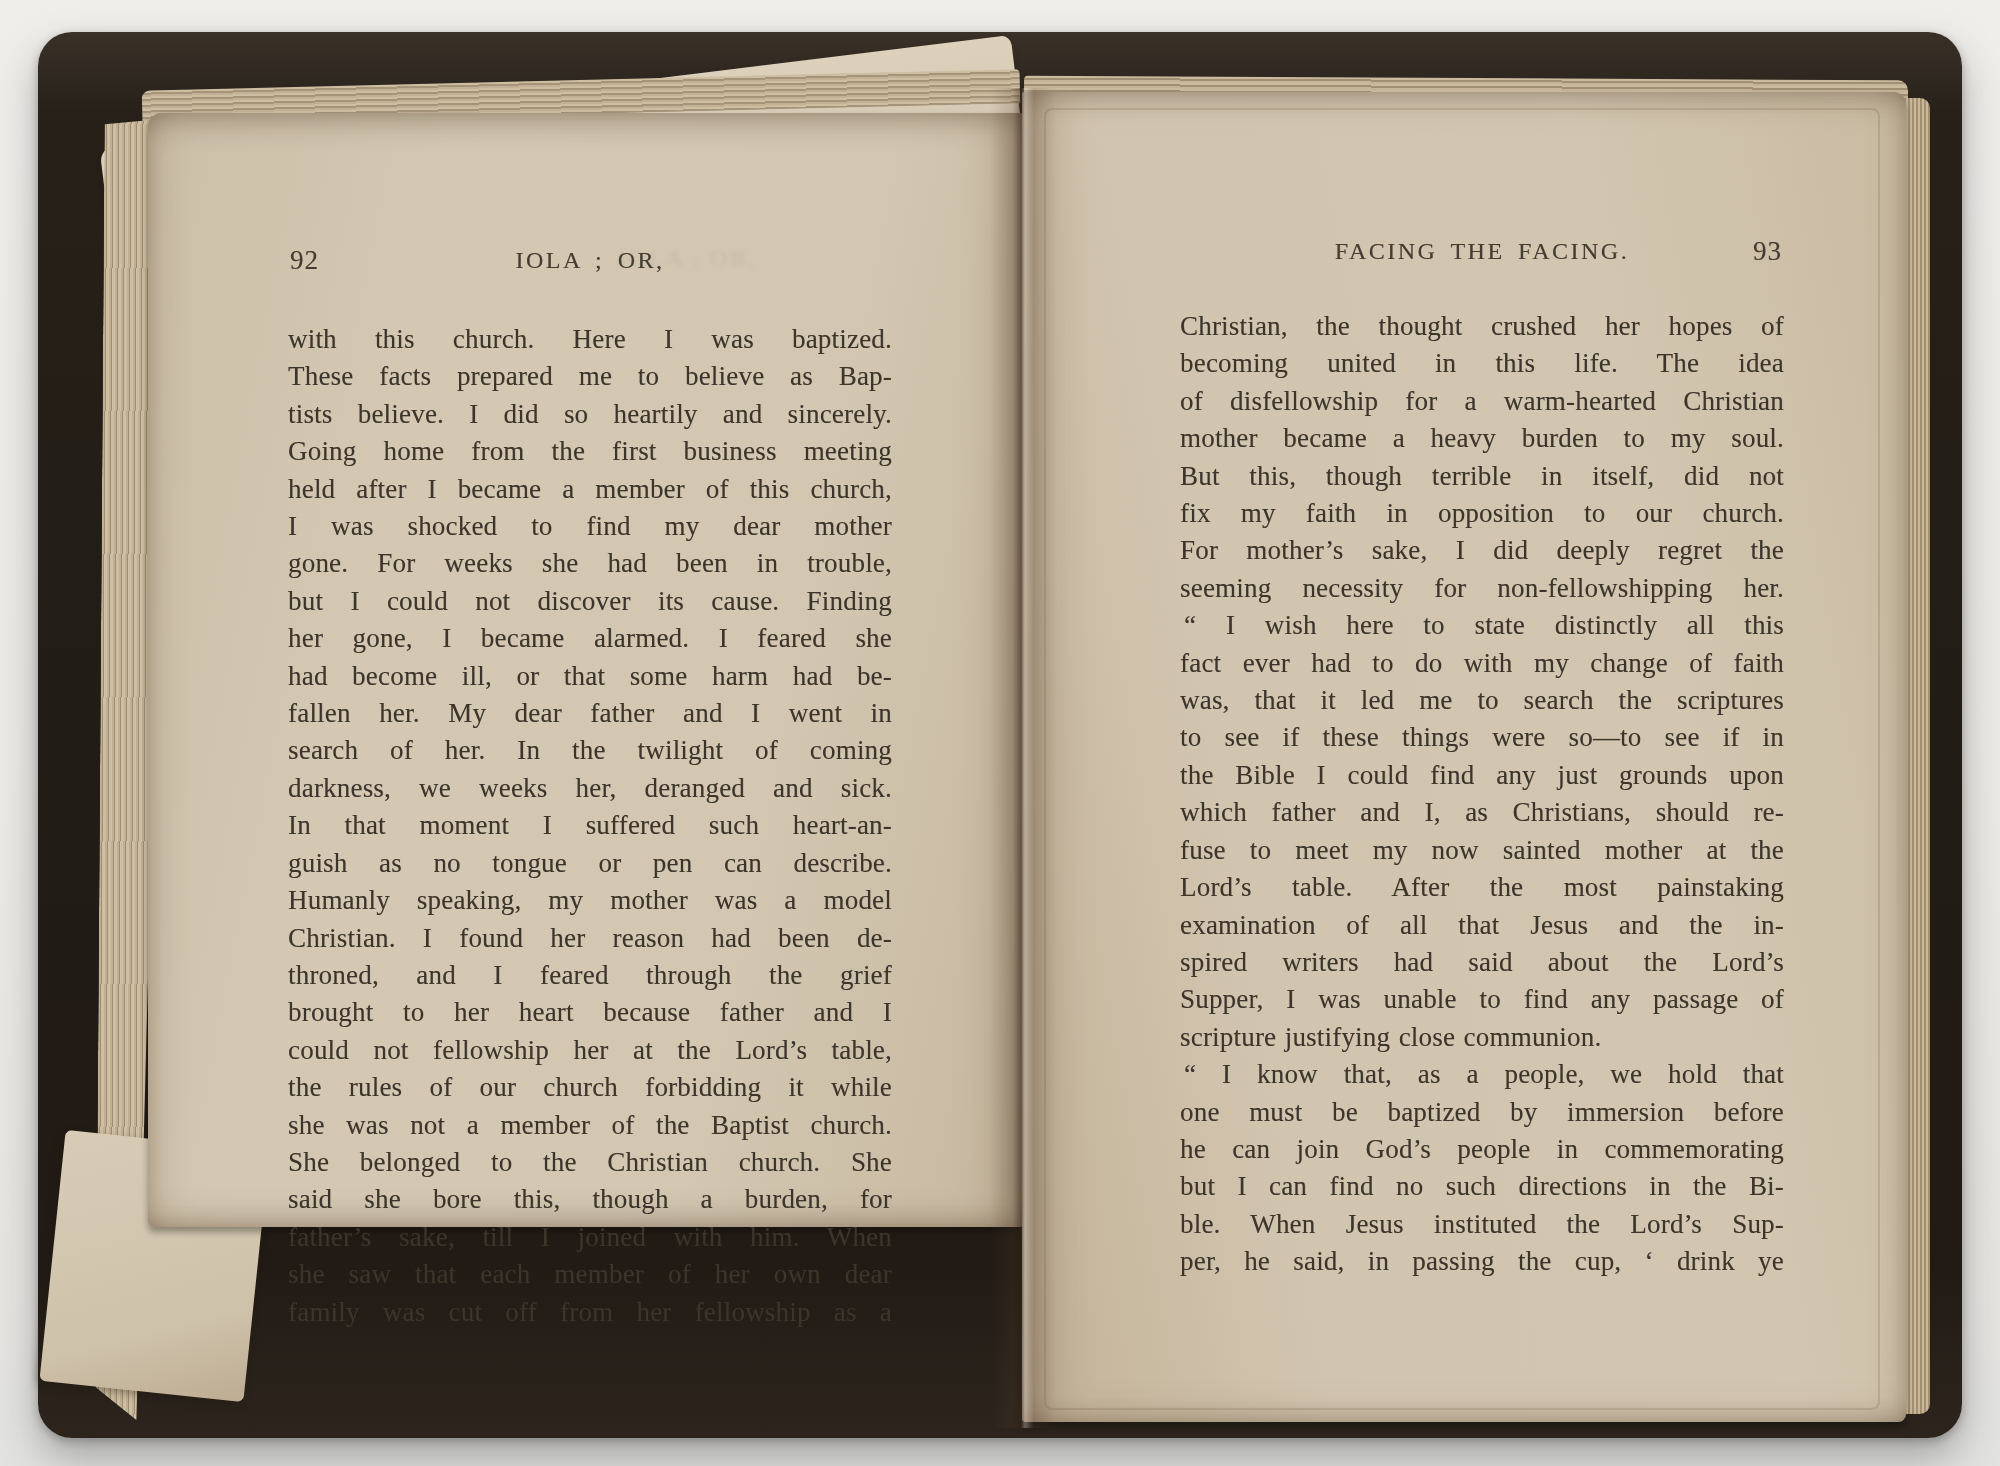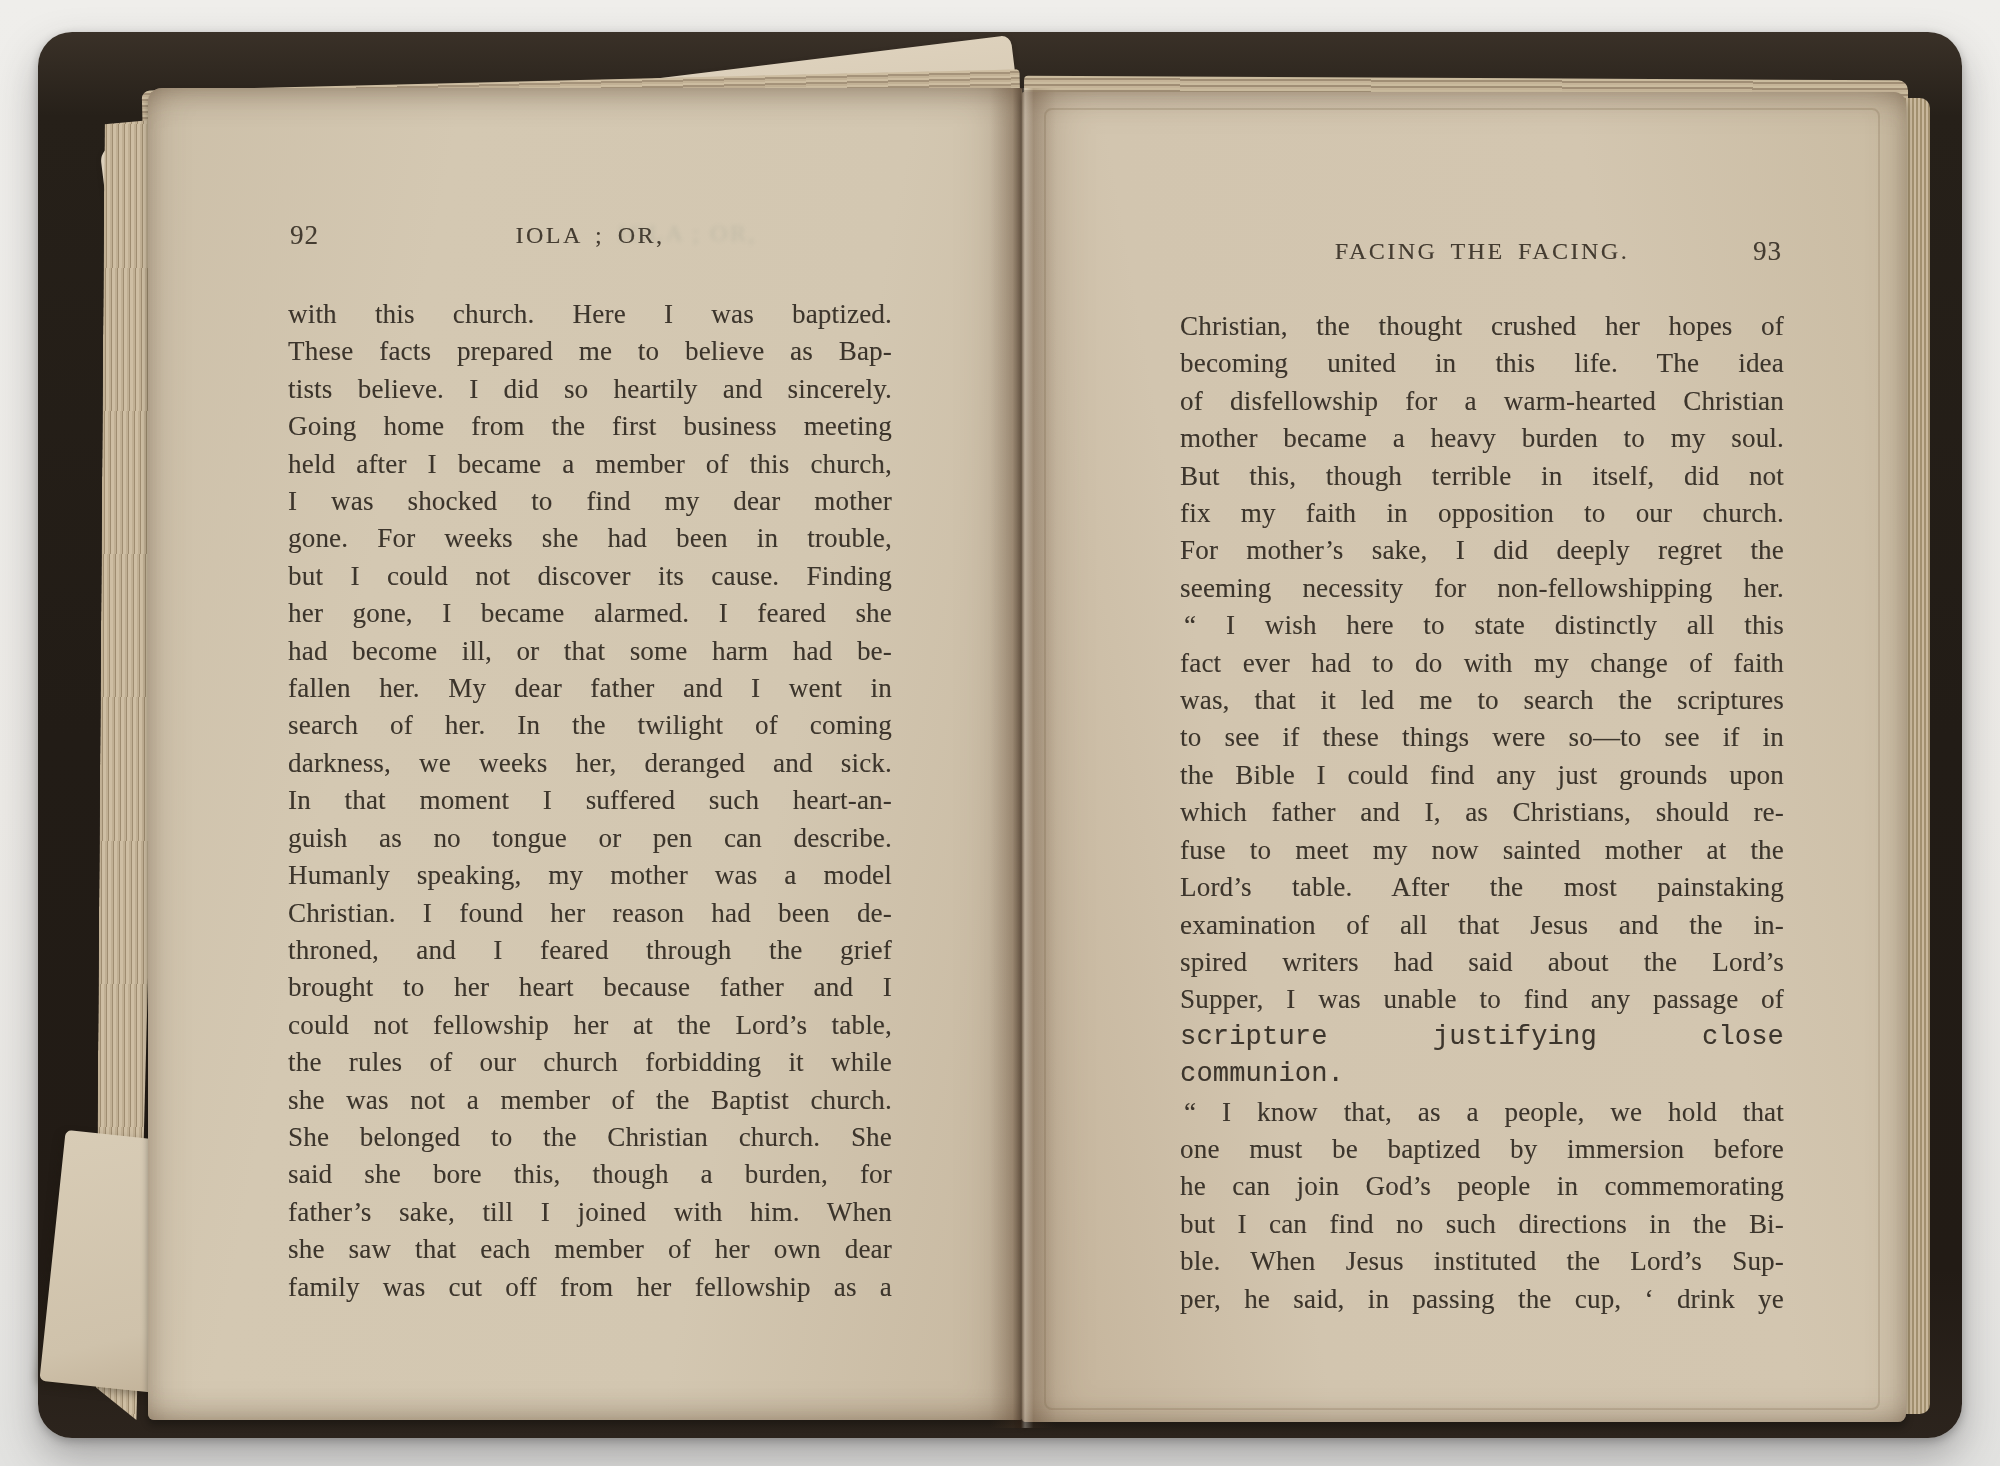--- a/index.html
+++ b/index.html
@@ -66,21 +66,21 @@
     border-radius: 6px;
     transform: rotate(6deg);
     box-shadow: -3px 4px 8px rgba(30,22,15,0.35);
   }
   
   .page {
     position: absolute;
     color: var(--ink, #3c352c);
   }
   .page-left {
-    left: 148px; top: 88px; width: 874px; height: 1332px;
+    left: 148px; top: 113px; width: 874px; height: 1114px;
     border-radius: 14px 2px 2px 6px;
     background: linear-gradient(101deg, #ccbfa8 0%, #d4c8b2 28%, #d3c7b1 68%, #c7b8a0 100%);
     box-shadow:
       inset -30px 0 48px -18px rgba(91,68,47,0.50),
       inset 22px 0 42px -24px rgba(91,68,47,0.38),
       inset 0 20px 32px -20px rgba(91,68,47,0.42),
       inset 0 -18px 28px -18px rgba(91,68,47,0.36),
       0 5px 7px rgba(10,8,6,0.35);
   }
   .page-right {
@@ -150,21 +150,21 @@
     width: 604px;
     font-size: 27px;
     line-height: 37.4px;
     word-spacing: 1.5px;
     letter-spacing: 0.2px;
     text-shadow: 0.3px 0.3px 0.5px rgba(60,50,40,0.30);
   }
   .pl-body { left: 140px; top: 208px; }
   .pr-body { left: 158px; top: 216px; }
   .tl { text-align: justify; text-align-last: justify; }
-  .tl.end { text-align-last: left; font-family: Liberation Mono, monospace; }
+  .tl.end { text-align-last: left; }
   .tl.para { text-indent: 4px; }
 </style>
 </head>
 <body>
 
 <div class="scene">
 
   <div class="cover"></div>
 
   <div class="under-page"></div>

